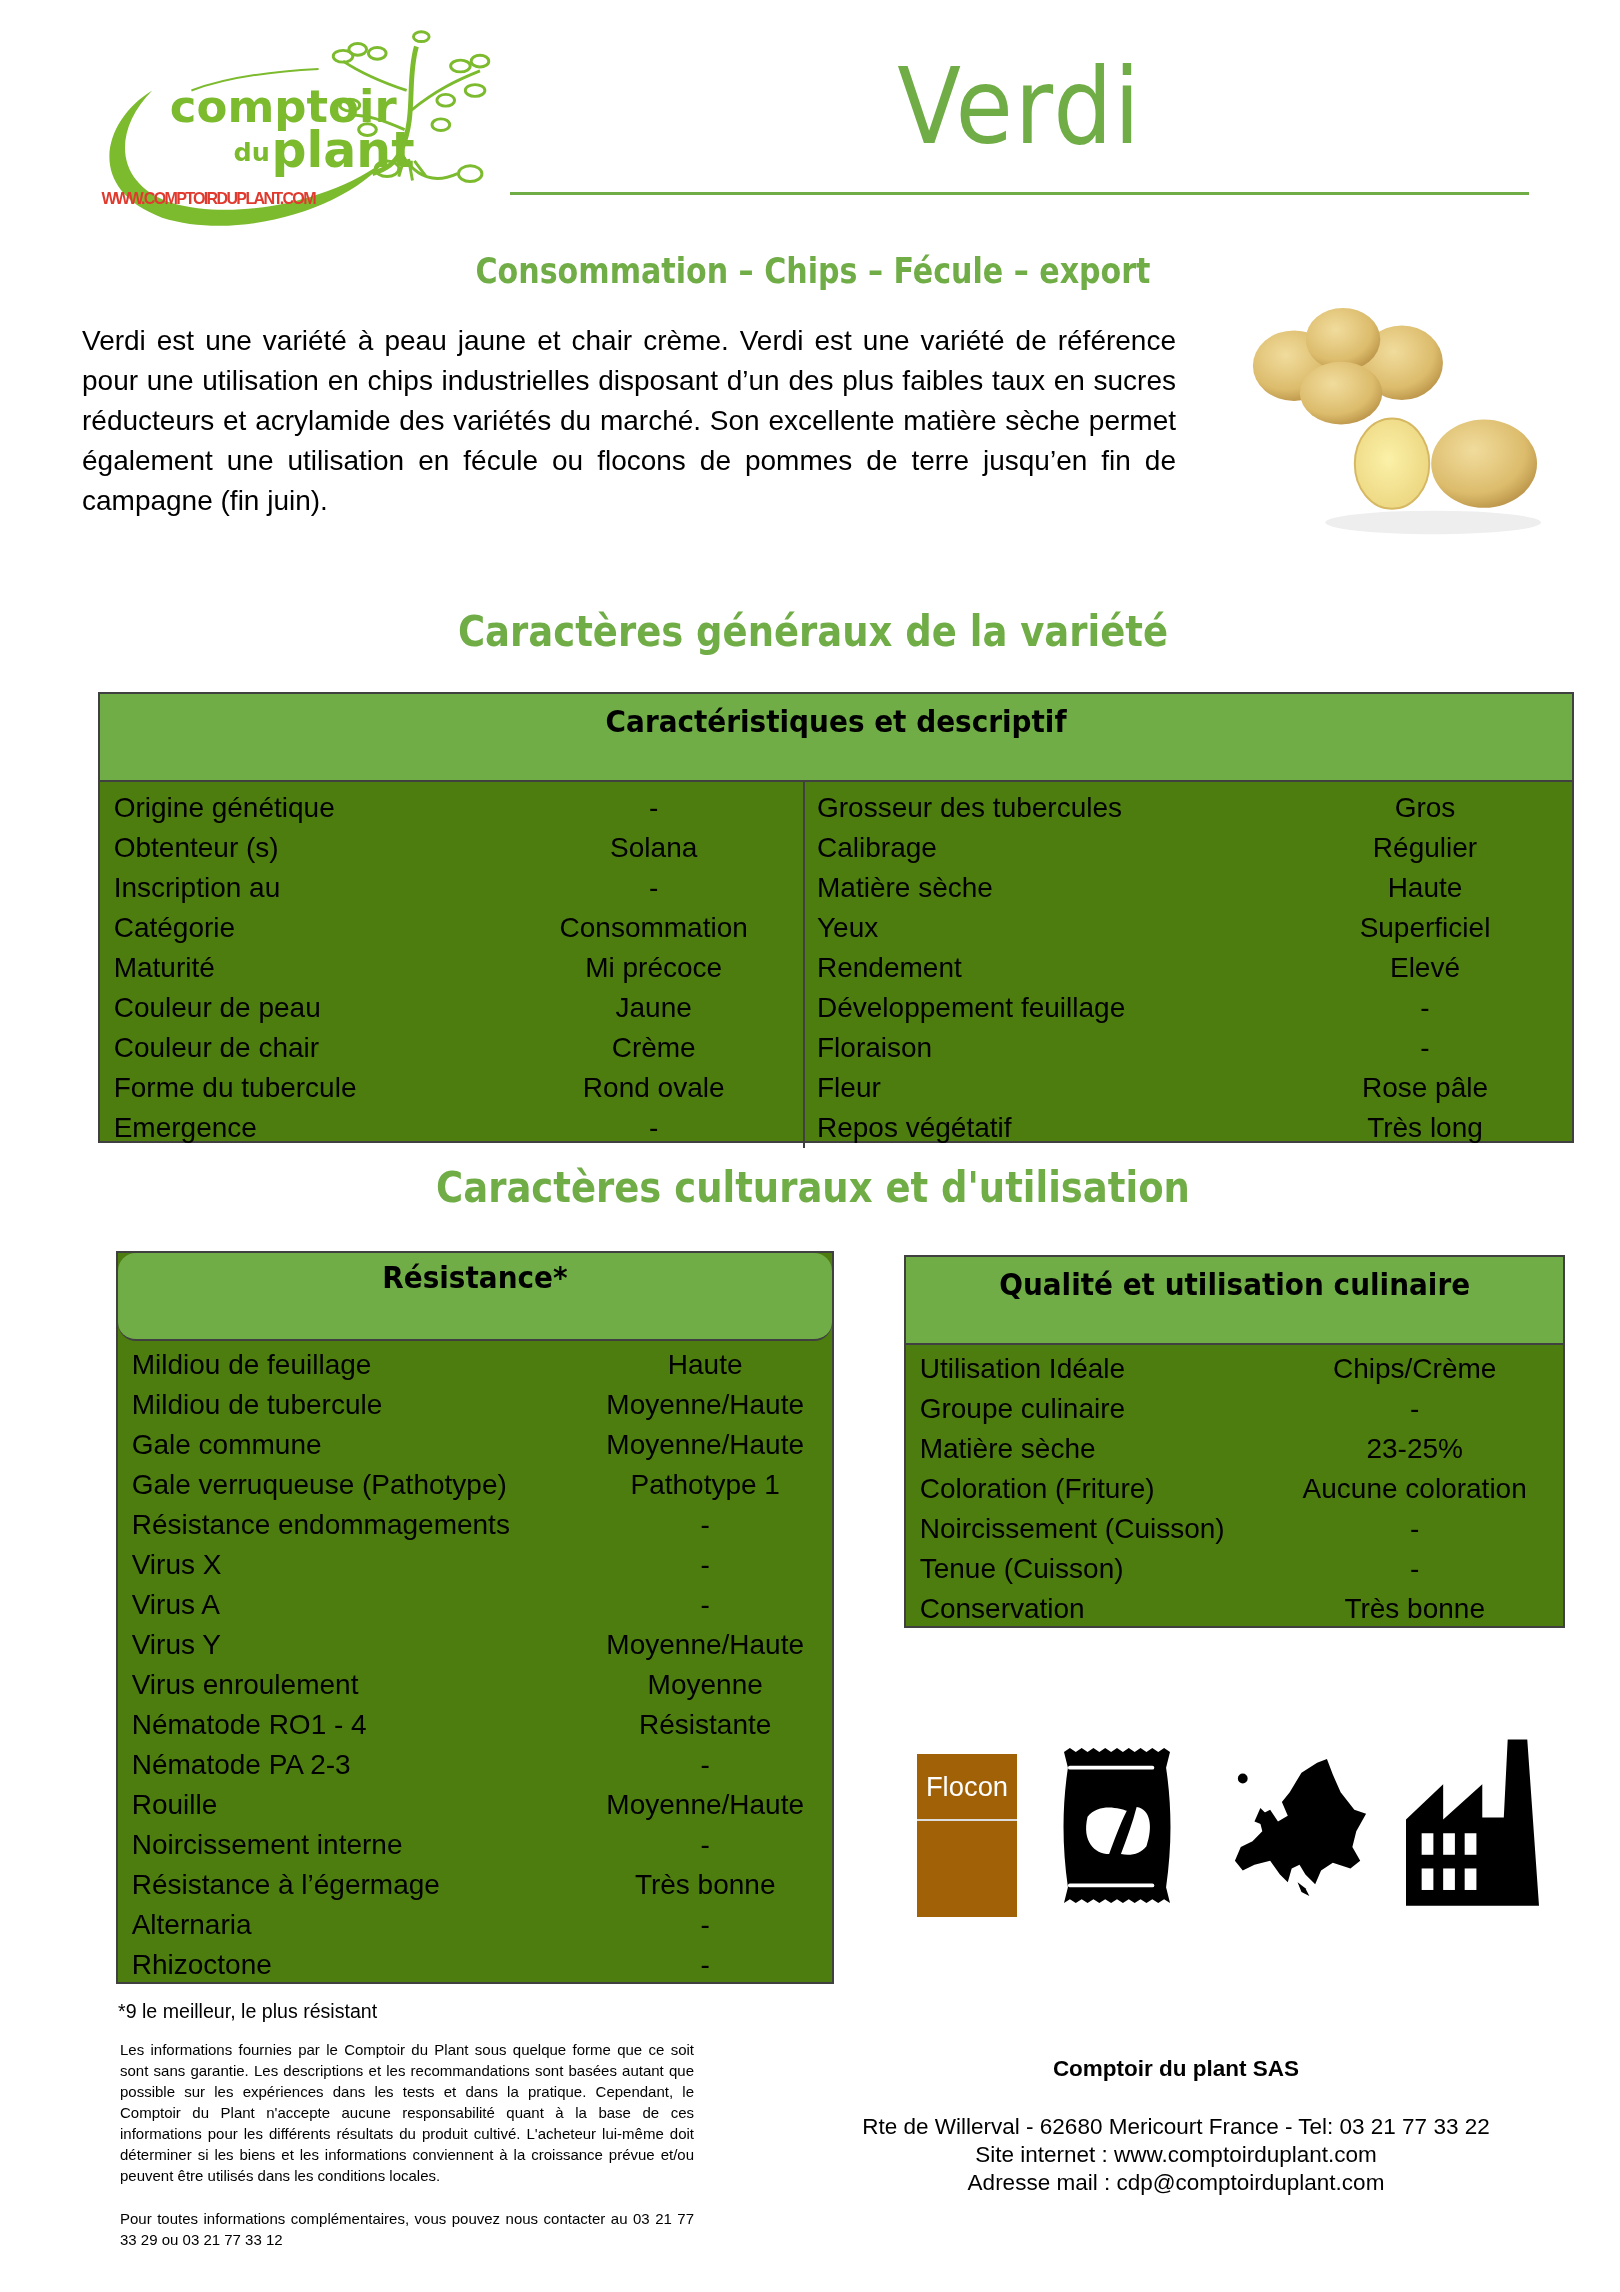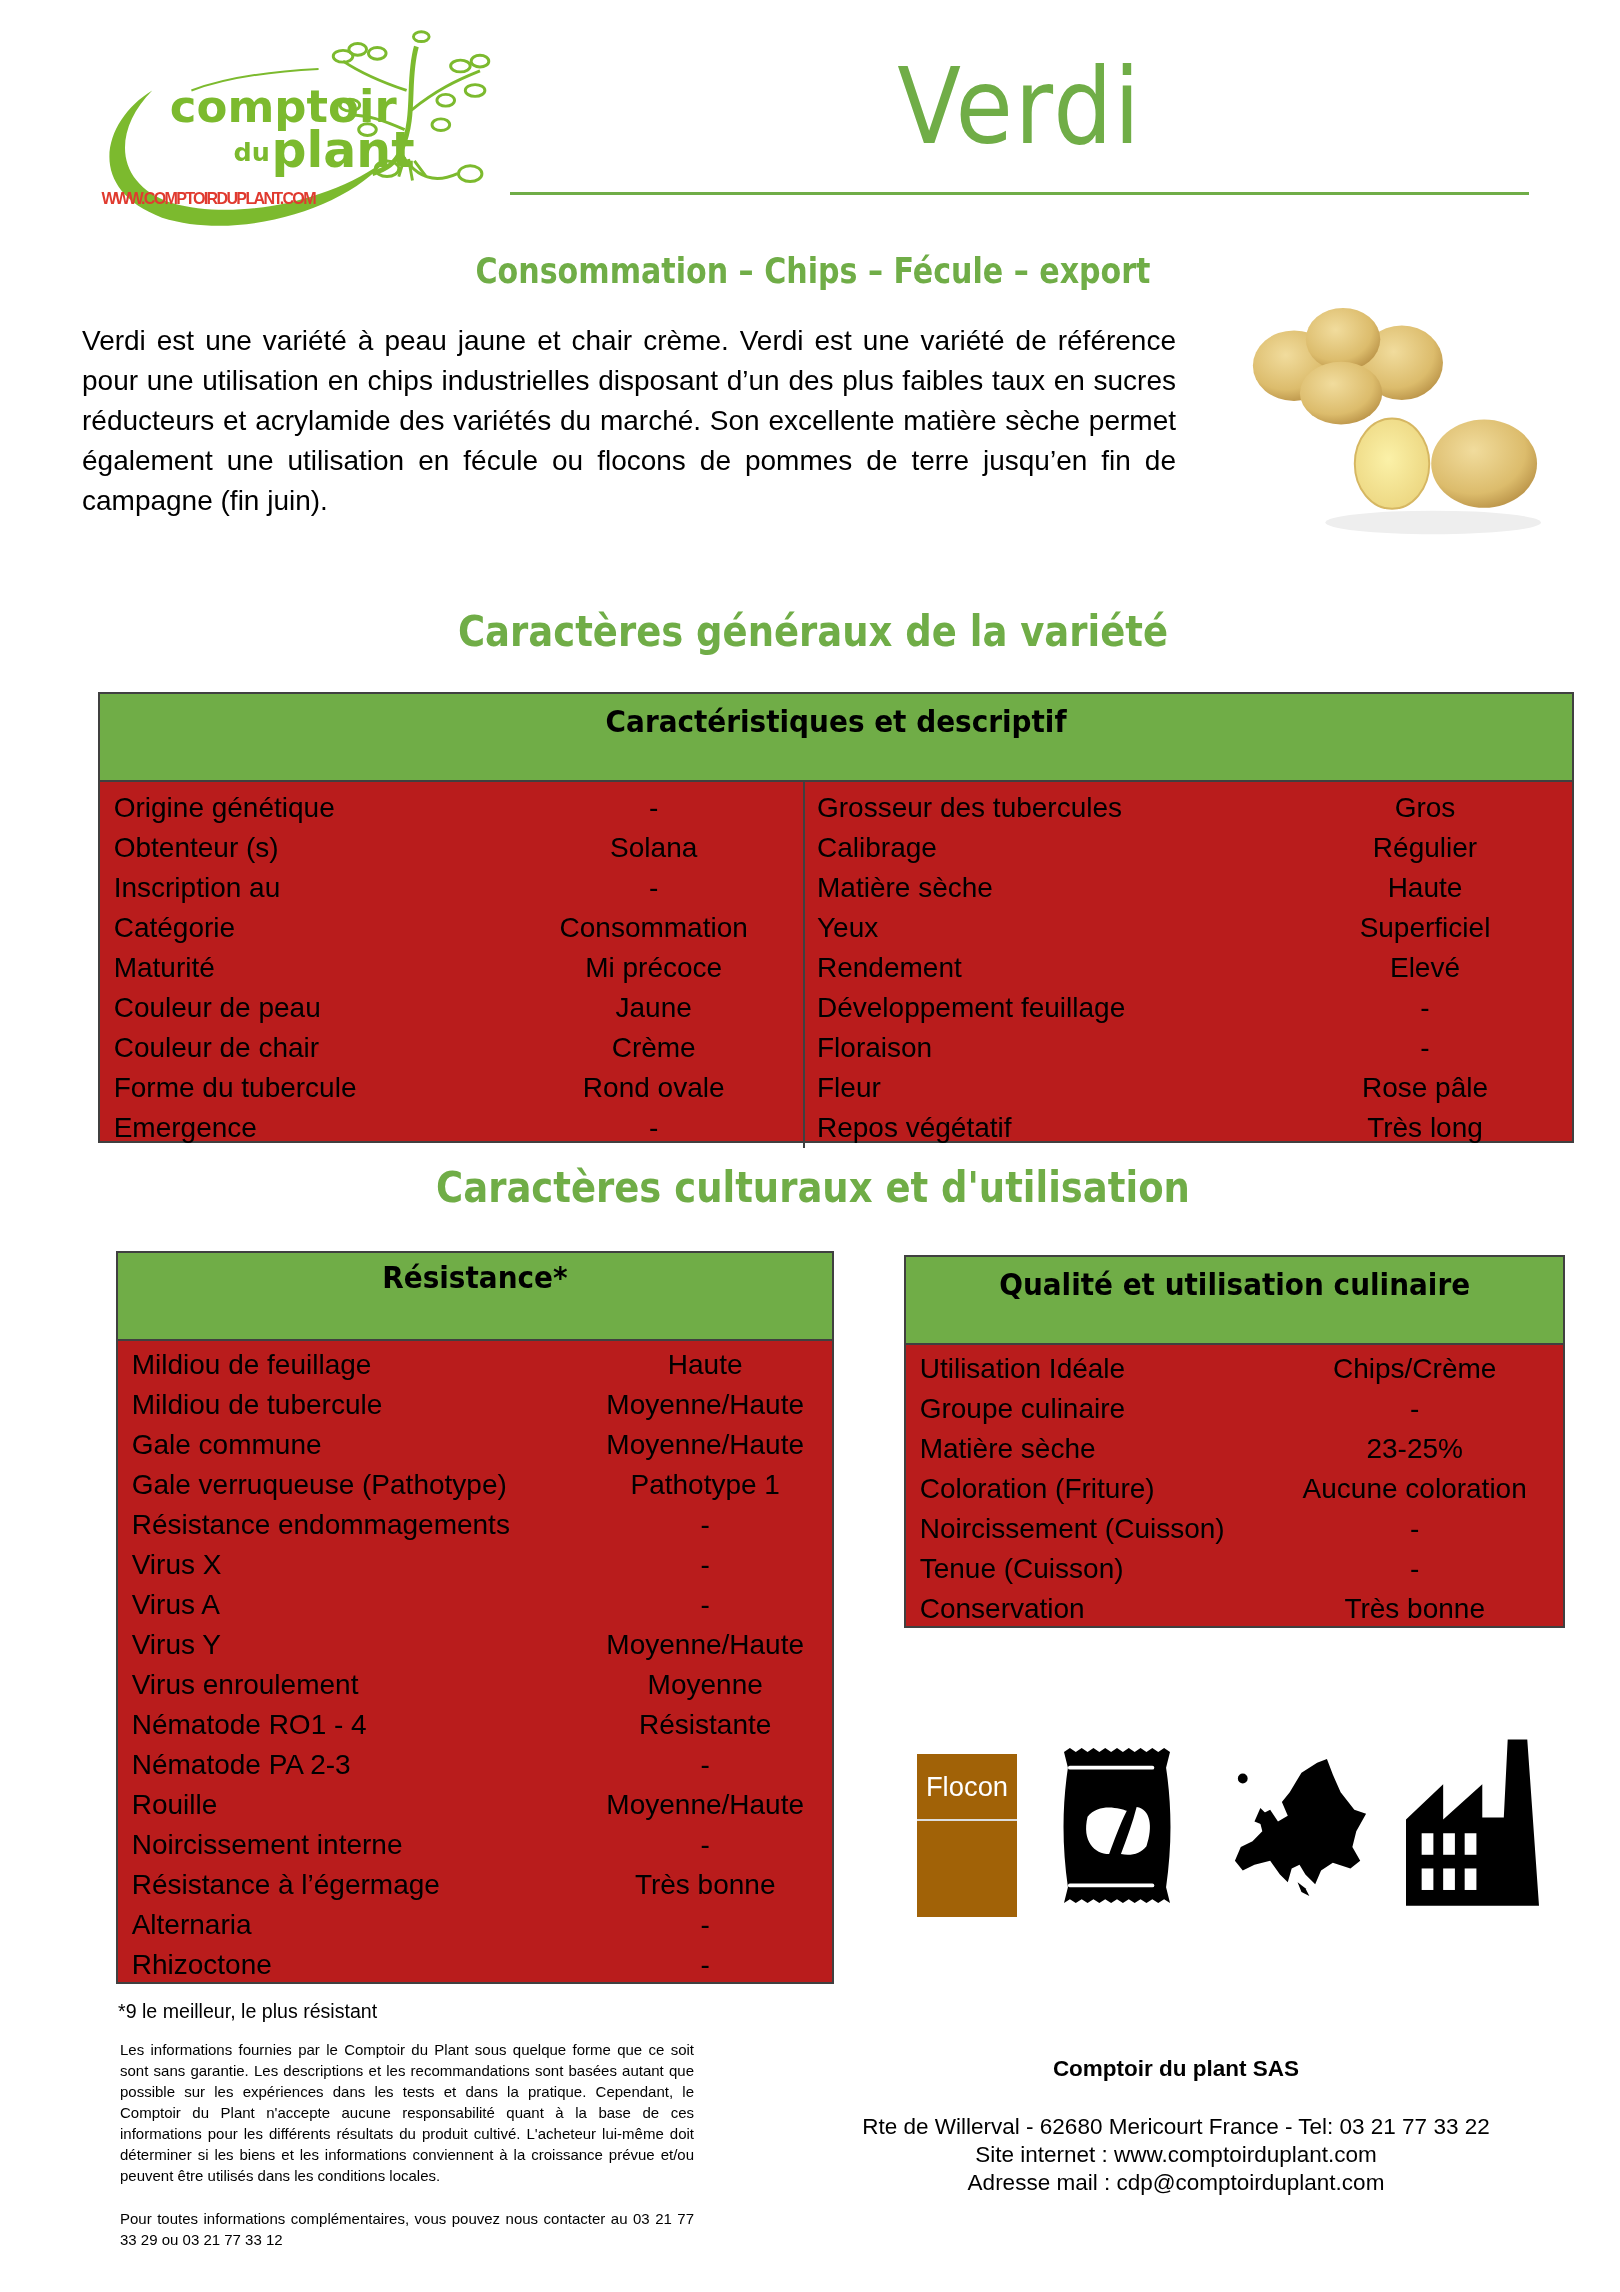--- a/index.html
+++ b/index.html
@@ -36,42 +36,42 @@
   #potato { left: 1237px; top: 302px; width: 312px; height: 243px; }
 
   .section-title {
     text-align: center; font-weight: bold; color: #70ad47; font-size: 43px;
     transform: scaleX(0.86); transform-origin: center;
   }
   #sec1 { left: 225px; top: 606px; width: 1176px; }
   #sec2 { left: 225px; top: 1162px; width: 1176px; }
 
   
-  .tbl { border: 2px solid #404040; background: #b91c1c; }
+  .tbl { border: 2px solid #404040; background: #4d7c0f; }
   .tbl-head {
     background: #70ad47; border-bottom: 2px solid #404040;
     text-align: center; font-weight: bold; color: #000;
   }
   .tbl-head span { display: inline-block; transform: scaleX(0.9); }
   .row { display: flex; font-family: "Liberation Sans", sans-serif; font-size: 28px; height: 40px; line-height: 40px; white-space: nowrap; }
   .row .k { padding-left: 13.7px; }
   .row .v { text-align: center; }
 
   #char-table { left: 98px; top: 692px; width: 1472px; height: 447px; }
   #char-table .tbl-head { height: 86px; font-size: 31px; line-height: 55px; }
   #char-body { display: flex; }
   #char-left { width: 704px; border-right: 2px solid #404040; padding-top: 5.9px; }
   #char-right { flex: 1; padding-top: 5.9px; }
   #char-left .k { width: 392px; }
   #char-left .v { width: 296px; }
   #char-right .k { width: 461px; padding-left: 11.8px; }
   #char-right .v { width: 294px; }
 
   #res-table { left: 116px; top: 1251px; width: 714px; height: 729px; }
-  #res-table .tbl-head { height: 86px; font-size: 31px; line-height: 49px; }
+  #res-table .tbl-head { height: 86px; font-size: 31px; line-height: 49px; border-radius: 18px; }
   #res-table .rows { padding-top: 3.9px; }
   #res-table .k { width: 451px; }
   #res-table .v { width: 245px; }
 
   #qual-table { left: 904px; top: 1255px; width: 657px; height: 369px; }
   #qual-table .tbl-head { height: 86px; font-size: 31px; line-height: 55px; }
   #qual-table .rows { padding-top: 3.9px; }
   #qual-table .k { width: 353px; }
   #qual-table .v { width: 284px; }
 

